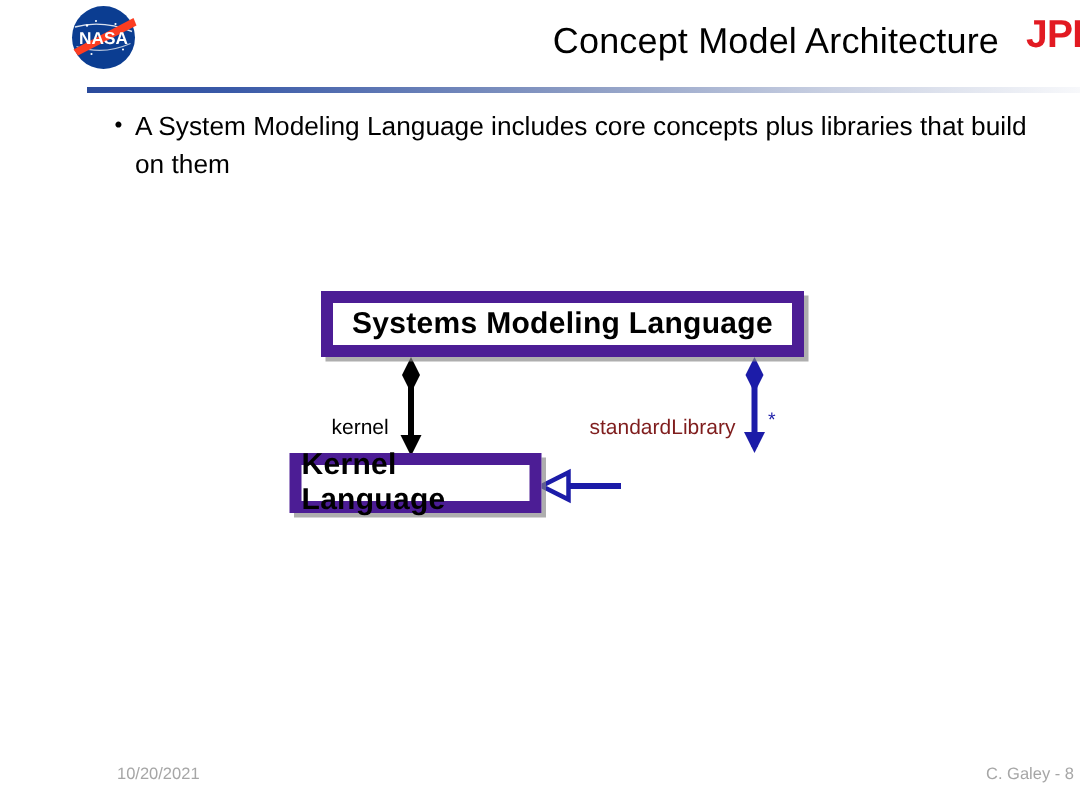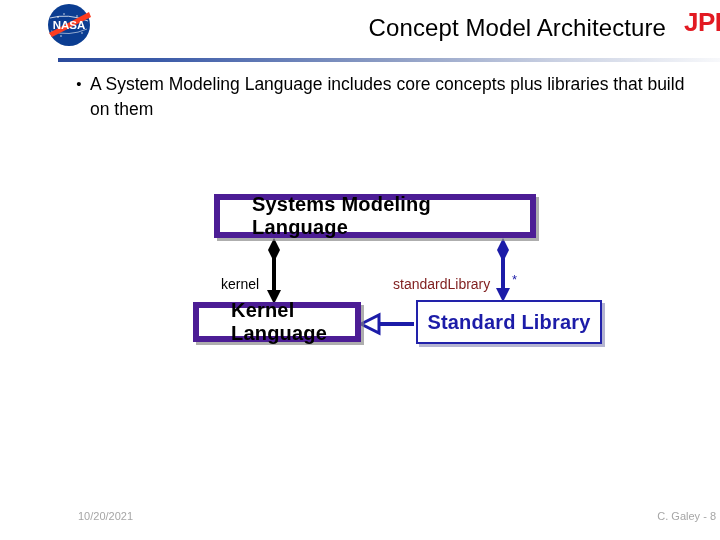--- a/index.html
+++ b/index.html
@@ -95,24 +95,23 @@
     position: absolute;
     background: #ffffff;
     box-sizing: border-box;
     display: flex;
     align-items: center;
     justify-content: center;
     font-weight: bold;
     letter-spacing: 0.2px;
   }
   .node-black {
-    border: 6px solid #4c1d95;
+    border: 8px solid #4c1d95;
     color: #000000;
     box-shadow: 3px 3px 0 rgba(130,130,130,0.65);
-    padding-left: 32px;
   }
   .node-blue {
     border: 2px solid #2222aa;
     color: #1c1ca8;
     box-shadow: 3px 3px 0 rgba(150,150,190,0.70);
   }
   #box-sysml {
     left: 178px;
     top: 34px;
     width: 322px;
@@ -222,21 +221,20 @@
       <g>
         <line x1="378" y1="164" x2="340" y2="164" stroke="#1c1ca8" stroke-width="4"></line>
         <polygon points="325,164 343,155 343,173" fill="#ffffff" stroke="#1c1ca8" stroke-width="3"></polygon>
       </g>
     </svg>
 
     <div id="box-sysml" class="node-box node-black">Systems Modeling Language</div>
 
     <div id="box-kernel" class="node-box node-black">Kernel Language</div>
 
-    <div id="box-stdlib" class="node-box node-blue">Standard Library</div>
 
     <div id="label-kernel" class="edge-label">kernel</div>
 
     <div id="label-stdlib" class="edge-label">standardLibrary</div>
 
     <div id="label-mult" class="edge-label">*</div>
   </div>
 
   <div id="footer-date" class="footer-text">10/20/2021</div>
   <div id="footer-author" class="footer-text">C. Galey - 8</div>

